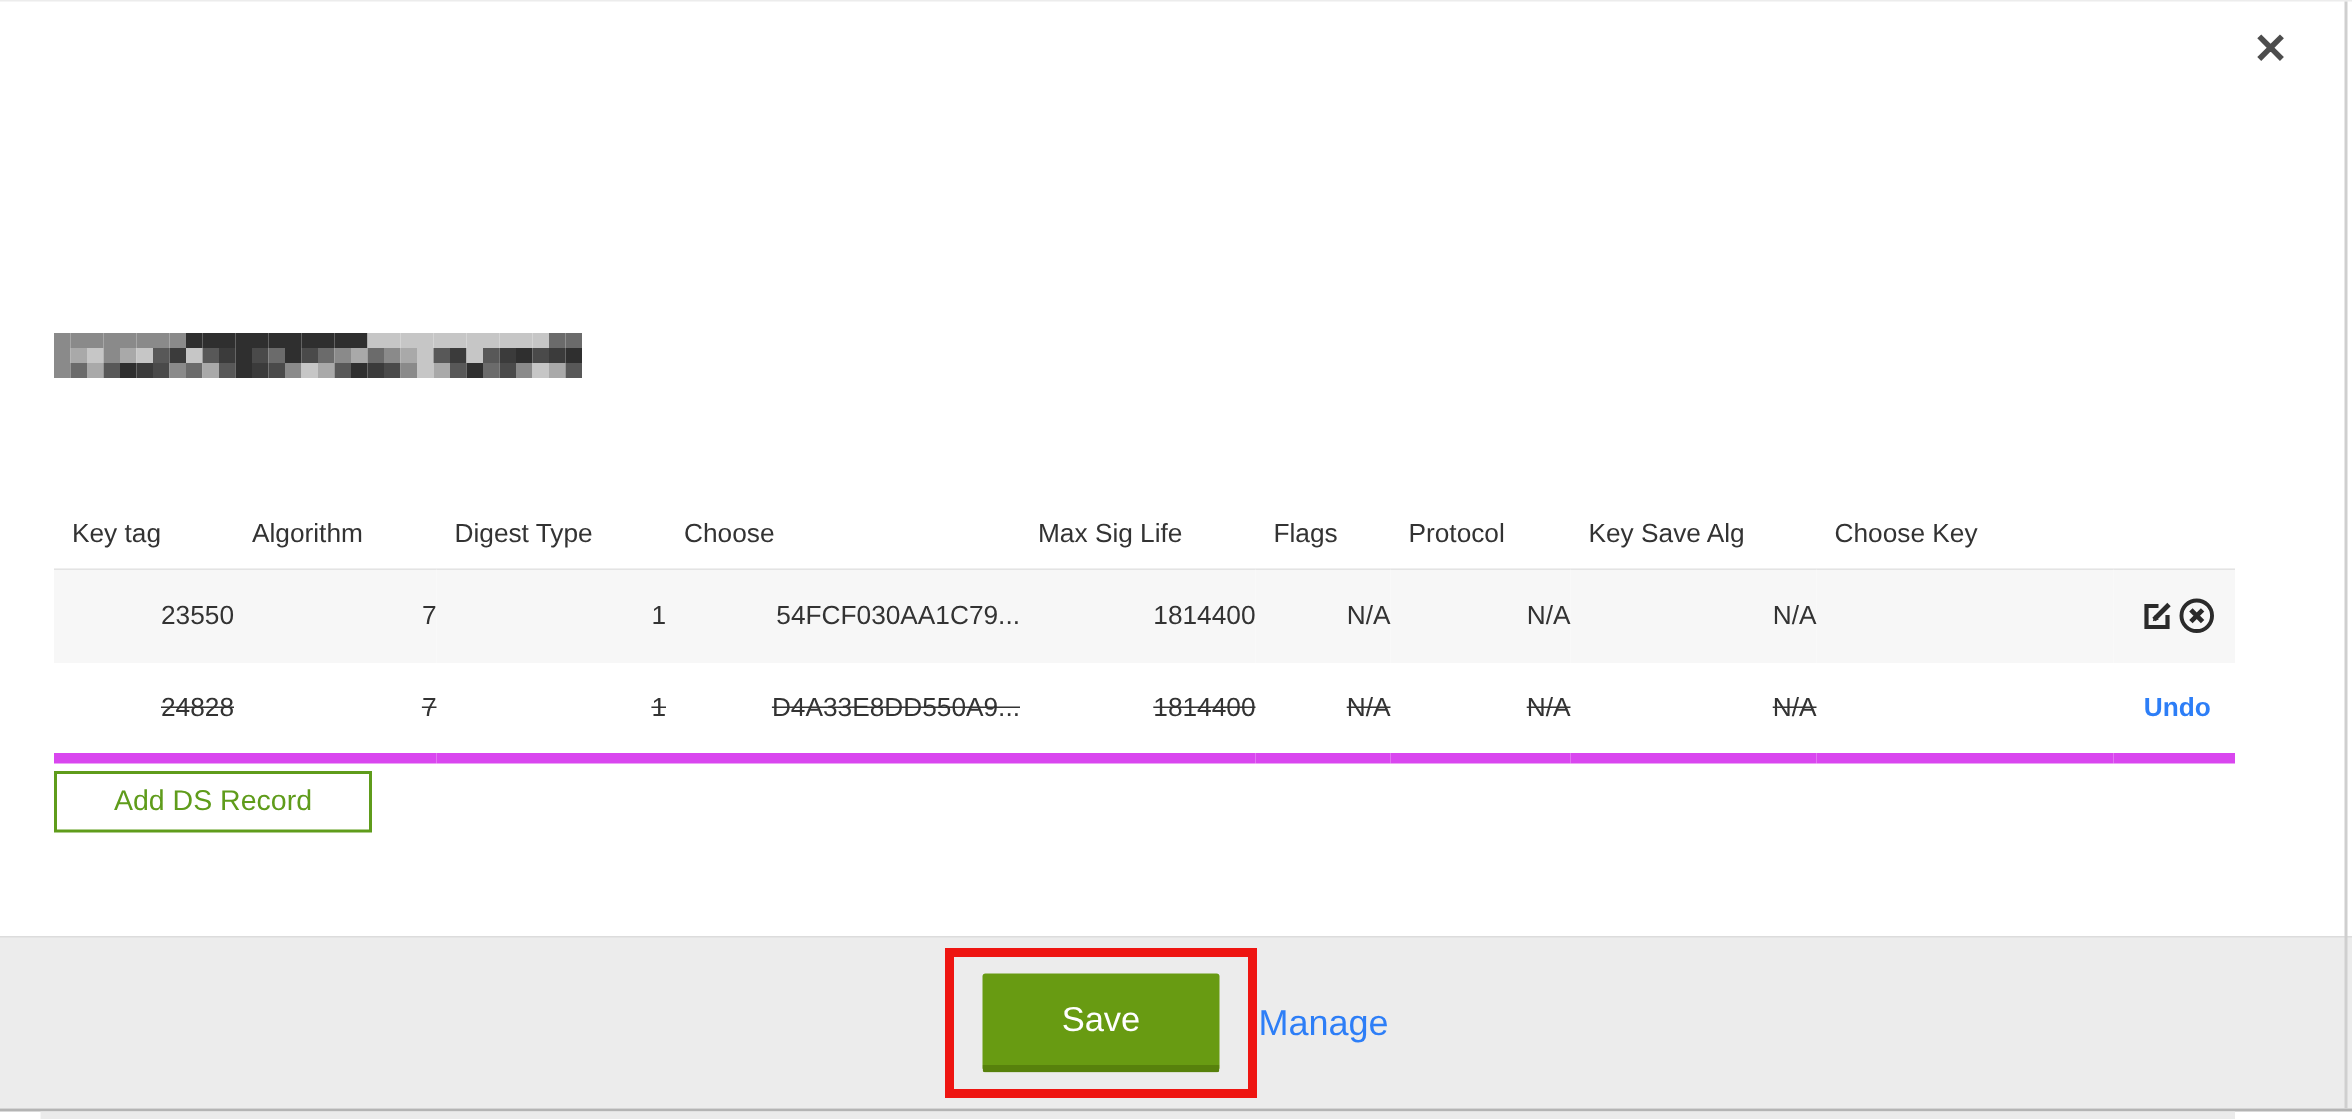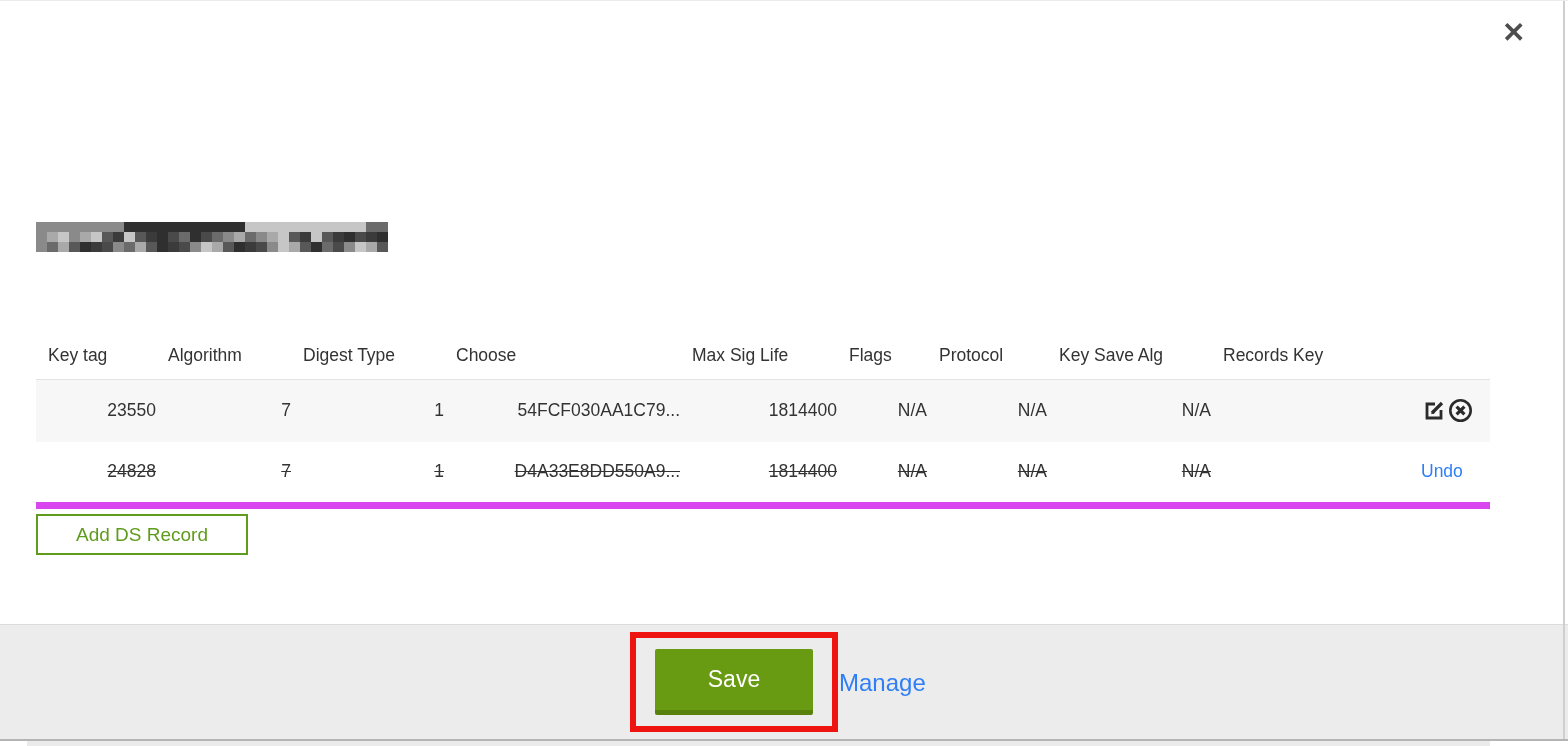--- a/index.html
+++ b/index.html
@@ -18,21 +18,21 @@
   .redacted div { width: 11px; height: 10px; }
   .subtitle { position: absolute; left: 36px; top: 286px; font-size: 21px; color: #222; }
   .ds-table { position: absolute; left: 36px; top: 332px; width: 1454px;
     border-collapse: collapse; table-layout: fixed; font-size: 17.5px; color: #333; }
   .ds-table th { text-align: left; font-weight: 400; color: #333; height: 46px;
     vertical-align: middle; padding: 0 0 0 12px; }
   .ds-table td { height: 63px; vertical-align: middle; padding: 0 0 0 12px; text-align: right; }
   tr.record-row-active { background: #f7f7f7; border-top: 1px solid #e3e3e3; }
   tr.record-row-deleted { background: #ffffff; border-bottom: 7px solid #d946ef; }
   tr.record-row-deleted td span.cellval { text-decoration: line-through; }
-  td.actions { text-align: left; padding-right: 8px; white-space: nowrap; }
+  td.actions { text-align: center; padding-right: 8px; white-space: nowrap; font-weight: bold; }
   .icon-btn { display: inline-block; vertical-align: middle; cursor: pointer; }
   .undo-link { color: #2d7ef7; cursor: pointer; font-size: 17.5px; text-decoration: none; }
   .add-btn { position: absolute; left: 36px; top: 513px; width: 212px; height: 41px;
     background: #fff; border: 2px solid #5f9c1b; color: #5f9c1b; font-size: 19px;
     text-align: center; line-height: 37px; cursor: pointer; }
   .footer { position: absolute; left: 0; top: 623px; width: 1568px; height: 115px;
     background: #ececec; border-top: 1px solid #dcdcdc; }
   .save-btn { position: absolute; left: 655px; top: 648px; width: 158px; height: 66px;
     background: #689b12; border: none; border-bottom: 5px solid #57810c; border-radius: 2px;
     color: #fff; font-size: 23px; font-family: "Liberation Sans", sans-serif; cursor: pointer; }
@@ -170,21 +170,21 @@
     <thead>
       <tr>
         <th>Key tag</th>
         <th>Algorithm</th>
         <th>Digest Type</th>
         <th>Choose</th>
         <th>Max Sig Life</th>
         <th>Flags</th>
         <th>Protocol</th>
         <th>Key Save Alg</th>
-        <th>Records Key</th>
+        <th>Choose Key</th>
         <th></th>
       </tr>
     </thead>
     <tbody>
       <tr class="record-row-active">
         <td><span class="cellval">23550</span></td>
         <td><span class="cellval">7</span></td>
         <td><span class="cellval">1</span></td>
         <td><span class="cellval">54FCF030AA1C79...</span></td>
         <td><span class="cellval">1814400</span></td>

